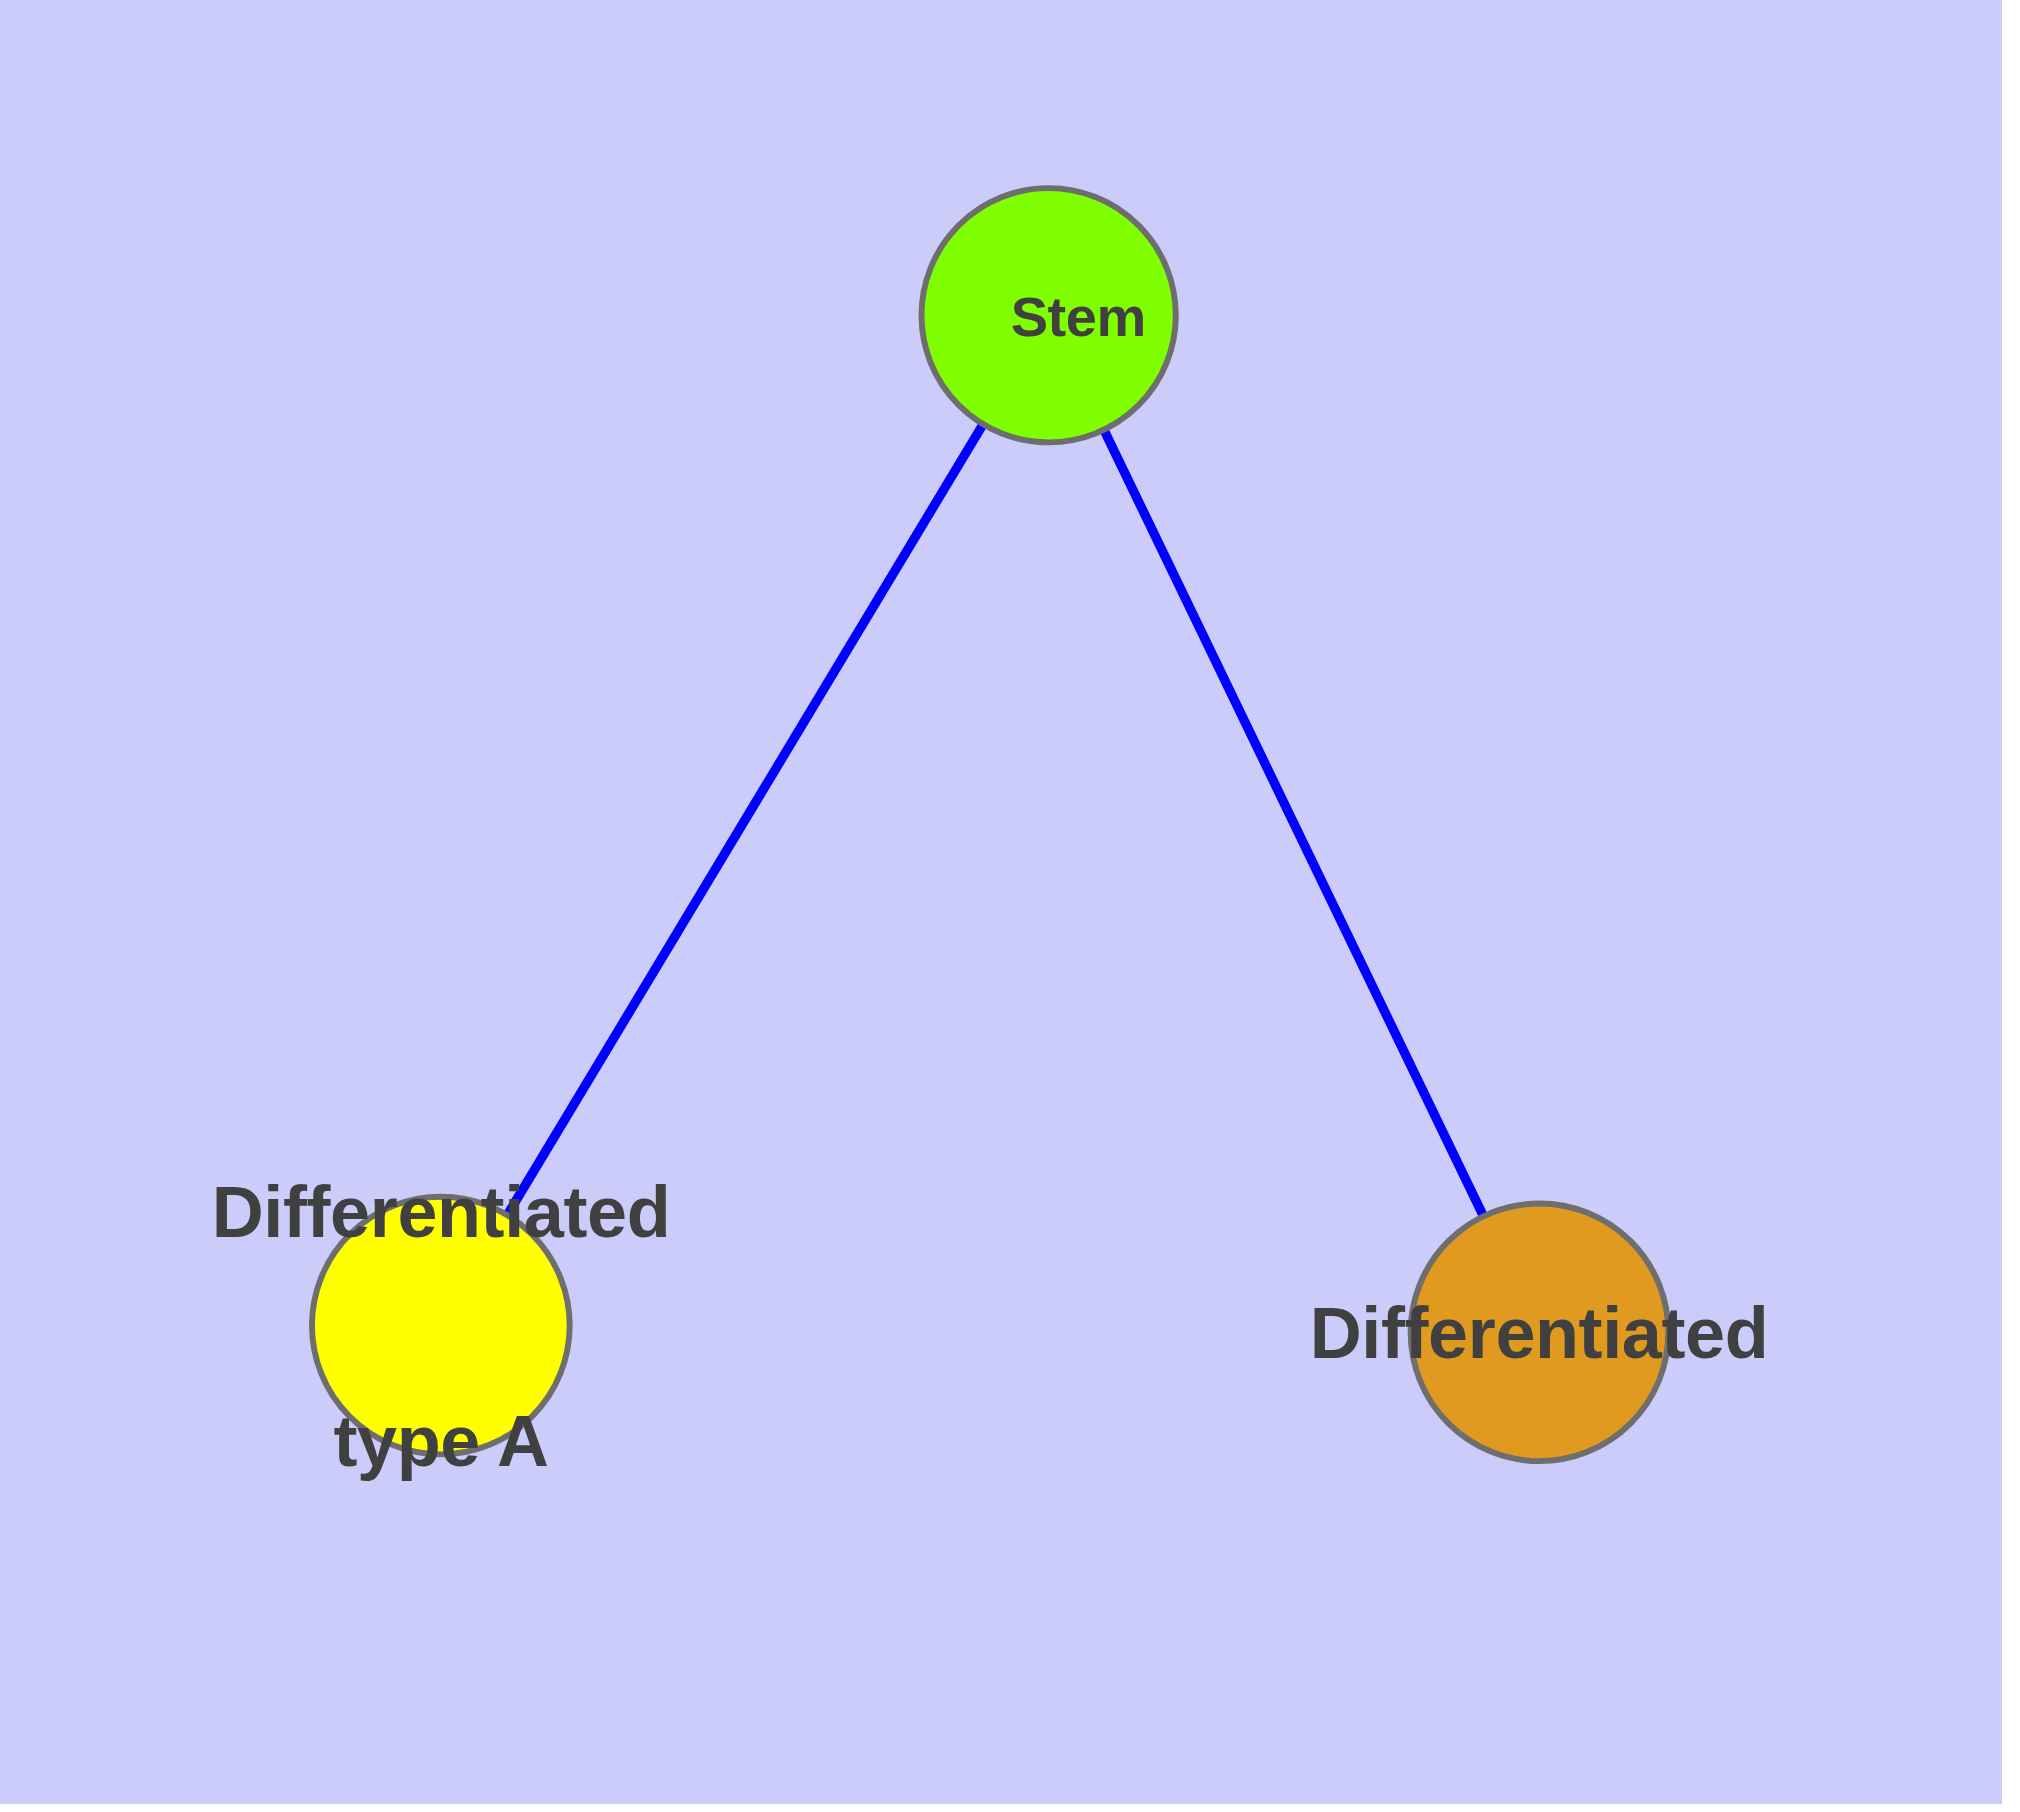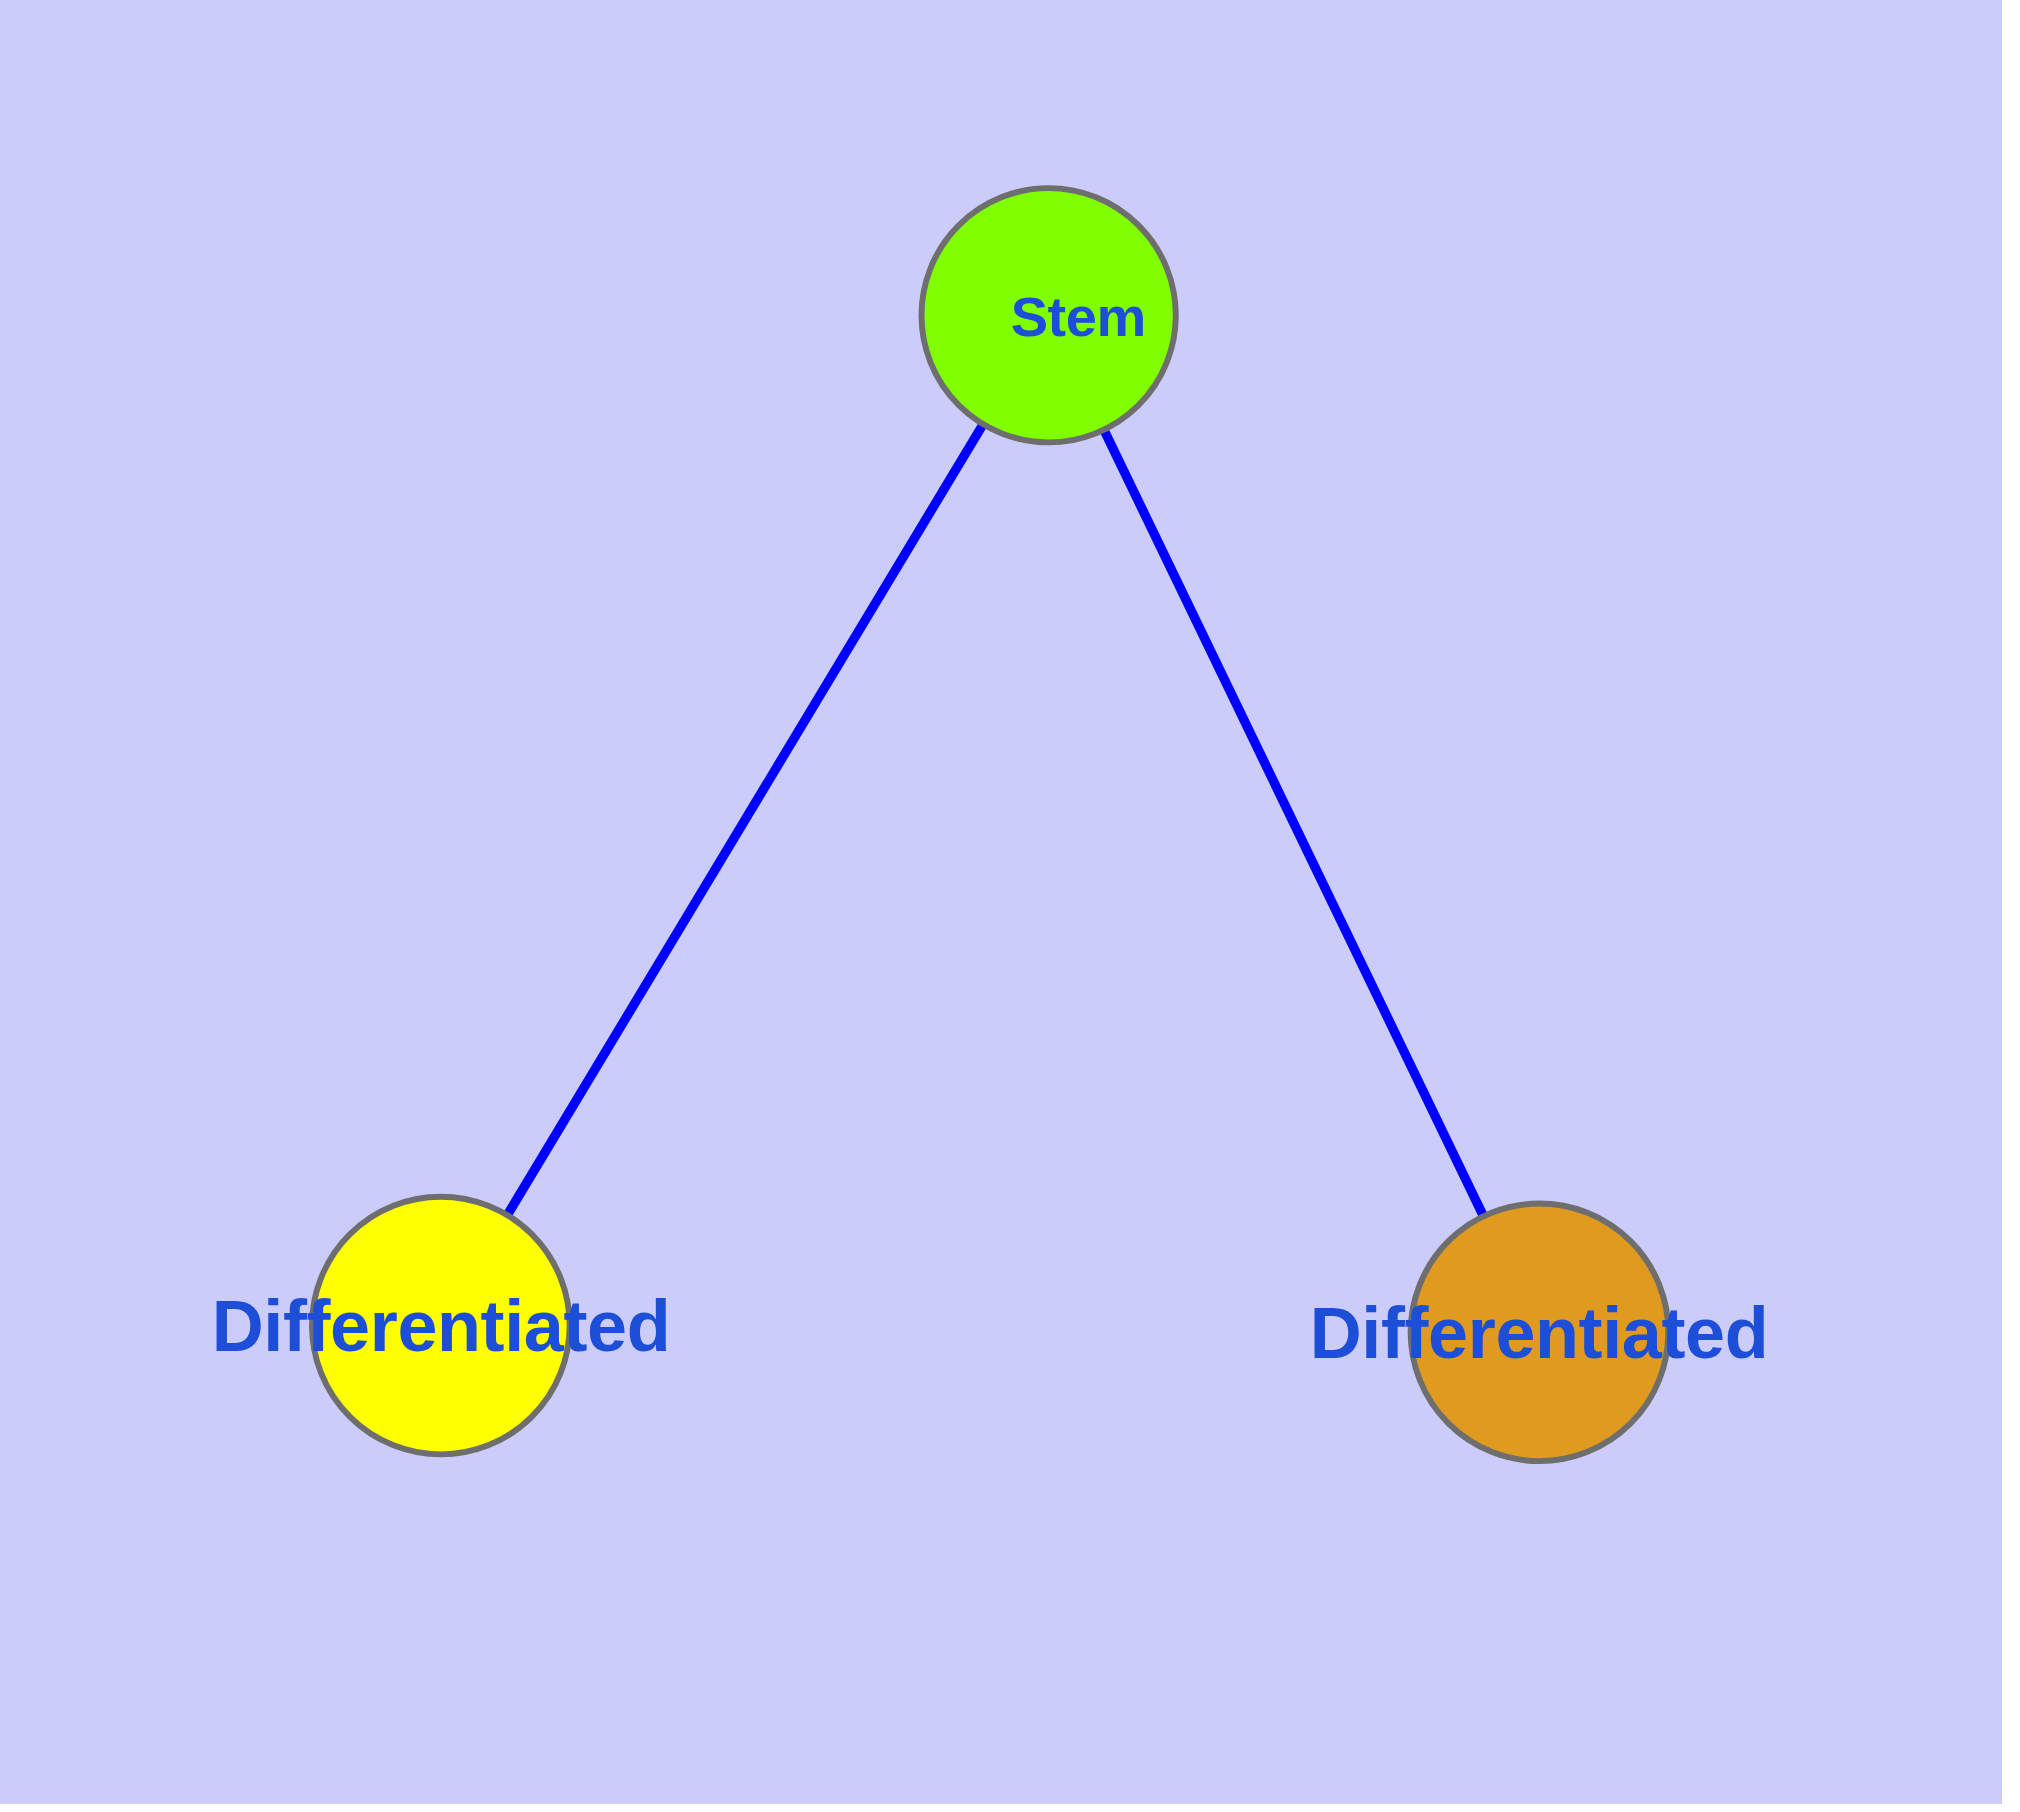--- a/index.html
+++ b/index.html
@@ -37,21 +37,21 @@
     stroke-width: 11;
     stroke-linecap: butt;
     fill: none;
   }
   .node-circle {
     stroke: #6e6e6e;
     stroke-width: 7;
   }
   .node-label {
     position: absolute;
-    color: #1d4ed8;
+    color: #404040;
     font-weight: bold;
     text-align: center;
     white-space: pre;
     line-height: 1.06;
     letter-spacing: -0.4px;
     transform: translate(-50%, -50%);
     pointer-events: none;
   }
   #label-stem {
     font-size: 56px;
@@ -80,20 +80,21 @@
       <circle class="node-circle" cx="1816" cy="1572" r="152" fill="#e09a20" stroke="#6e6e6e"></circle>
     </g>
   </svg>
 
   <div class="node-label" id="label-stem" style="left:1048px; top:317px;">
     <span>Stem</span>
   </div>
 
   <div class="node-label" id="label-typea" style="left:441px; top:1326px;">
     <div>Differentiated</div>
+    <div>type A</div>
   </div>
 
   <div class="node-label" id="label-typeb" style="left:1539px; top:1333px;">
     <div>Differentiated</div>
   </div>
 
 </div>
 
 
 </body></html>

